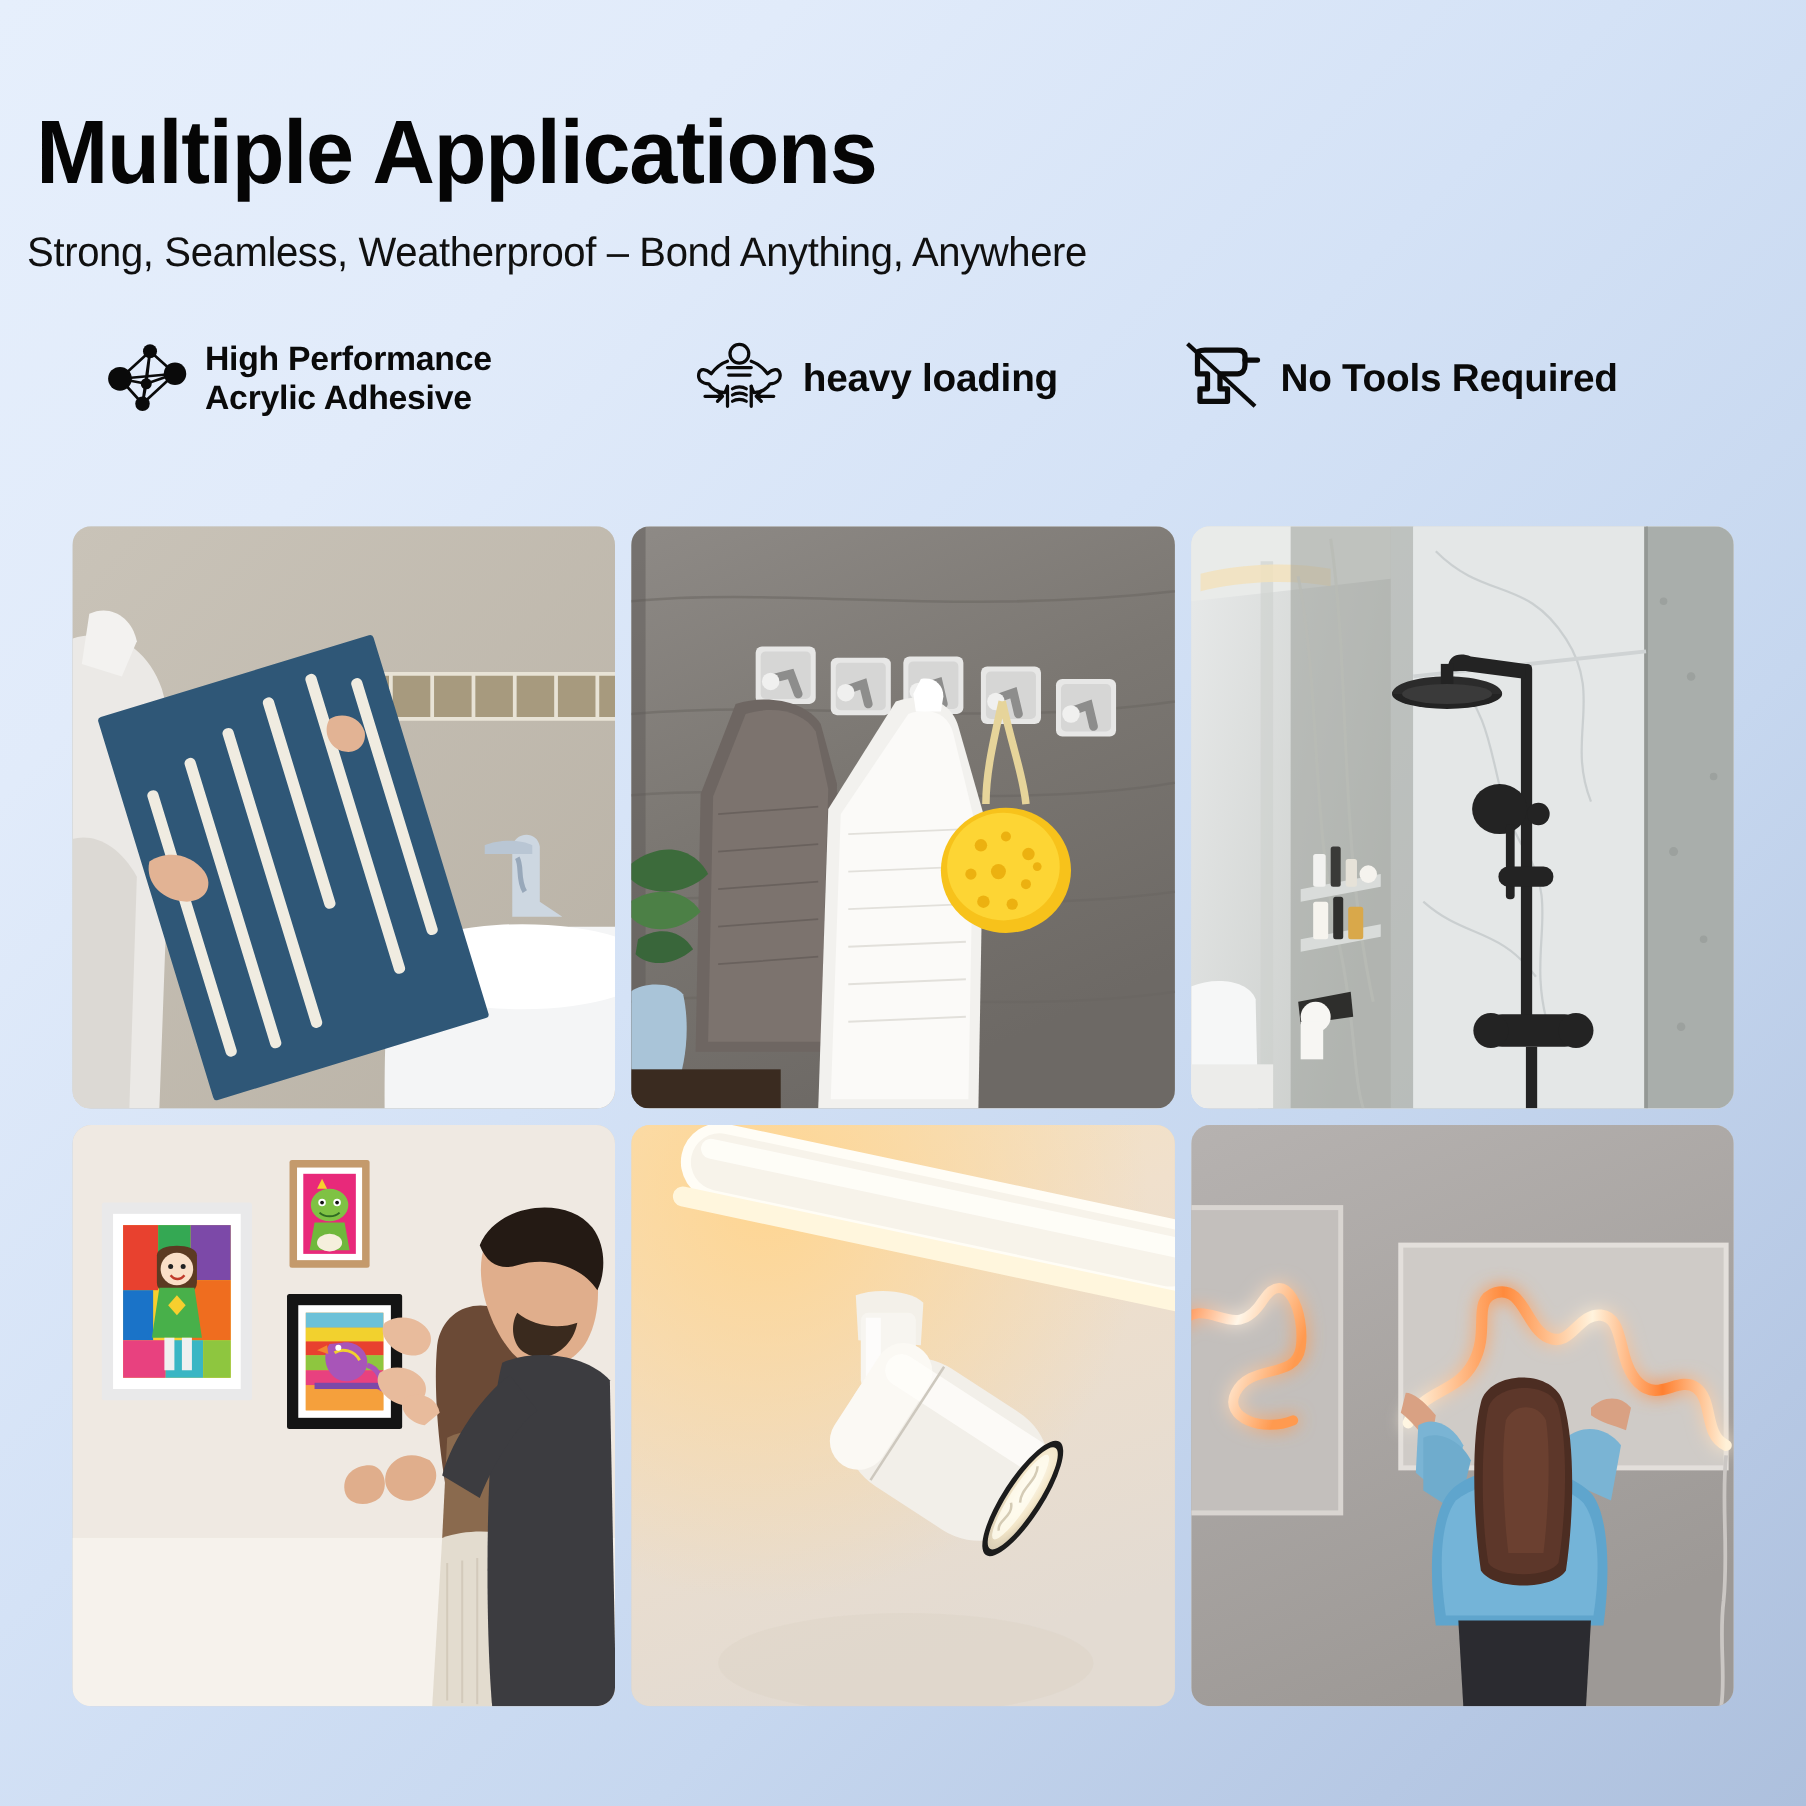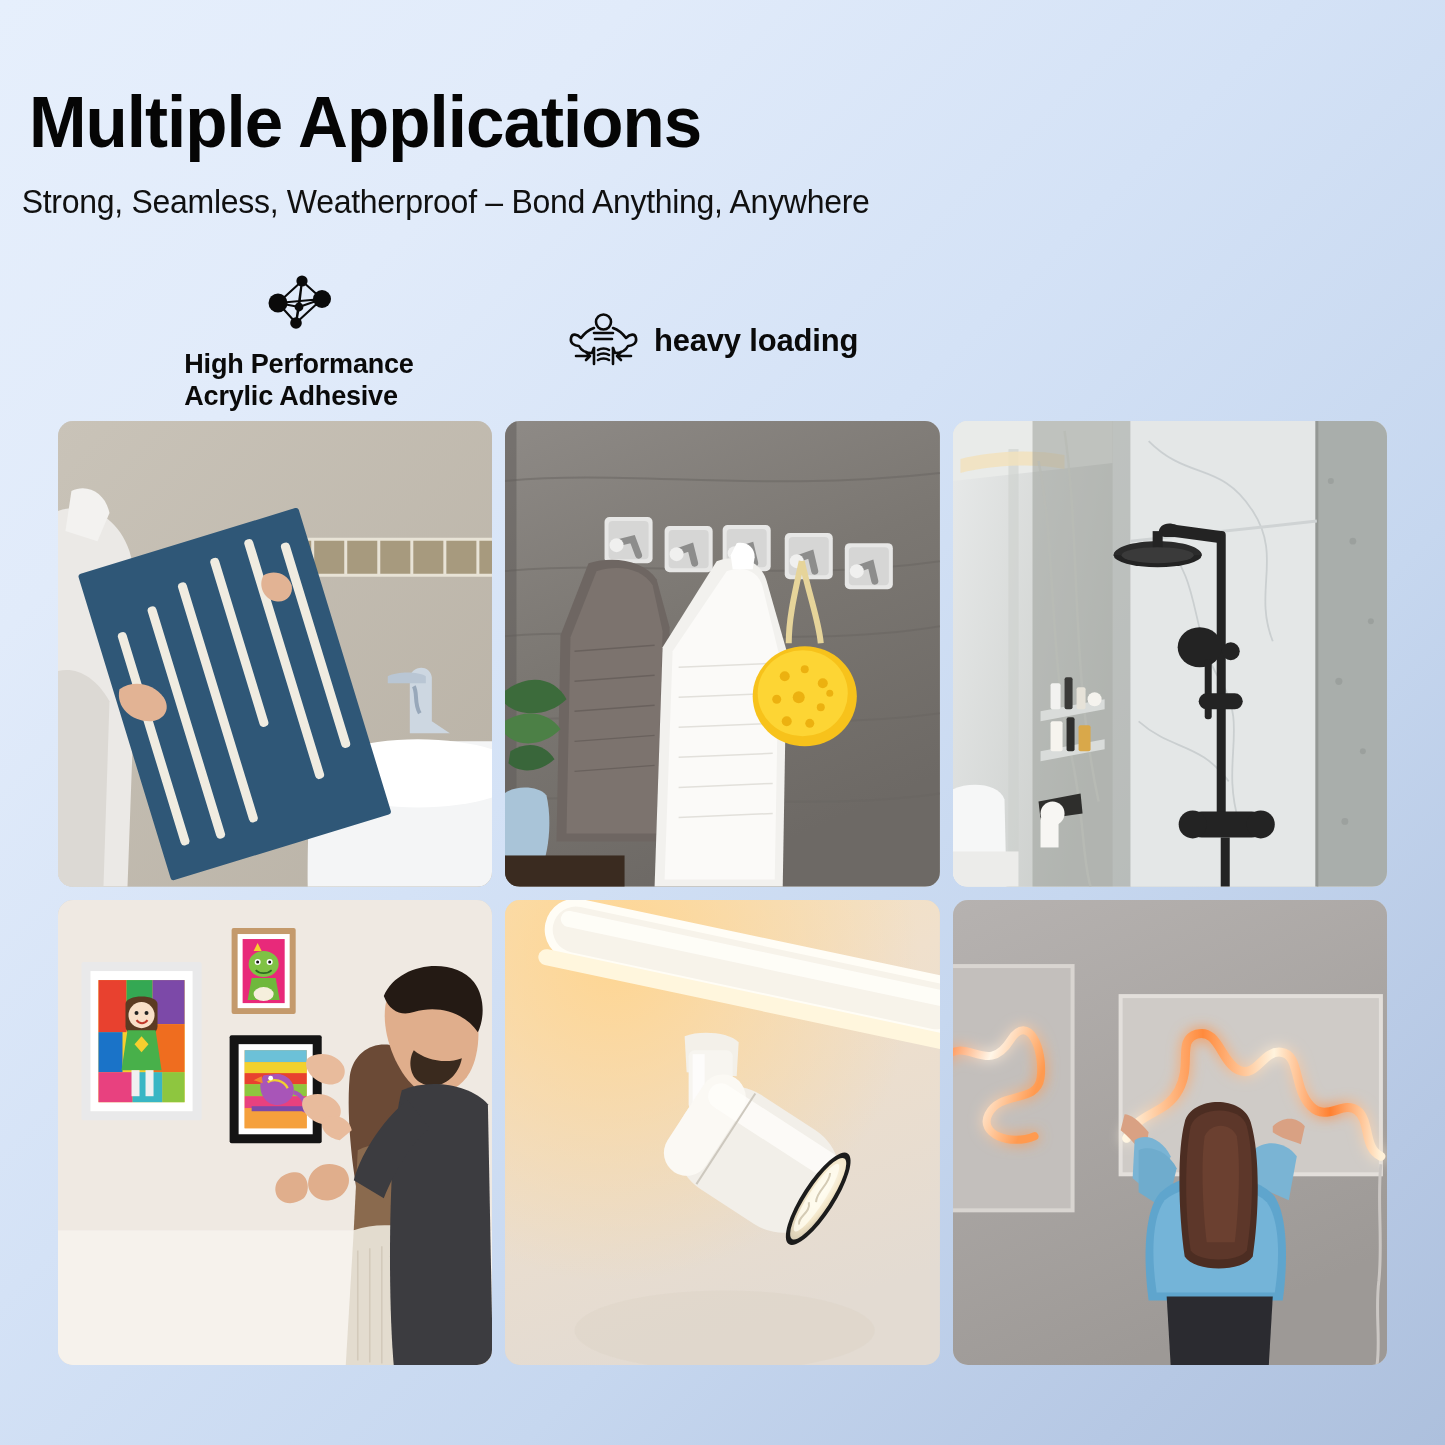--- a/index.html
+++ b/index.html
@@ -43,21 +43,21 @@
   .features {
     display: flex;
     align-items: center;
     margin: 48px 62px 0 62px;
   }
   .feature {
     display: flex;
     align-items: center;
     gap: 14px;
   }
-  .feature-1 { width: 452px; justify-content: flex-start; padding-left: 22px; flex-direction: column; }
+  .feature-1 { width: 452px; justify-content: flex-start; padding-left: 22px; }
   .feature-2 { width: 452px; justify-content: flex-start; padding-left: 52px; }
   .feature-3 { width: 452px; justify-content: flex-start; padding-left: 1px; }
 
   .feature-icon { flex: 0 0 auto; display: block; }
   .feature-label {
     font-size: 27px;
     font-weight: 700;
     color: #0a0a0a;
     line-height: 1.16;
     letter-spacing: -0.2px;
@@ -133,20 +133,34 @@
           <path d="M32,42 C35,40 40,40 43,42 M32,47 C35,45 40,45 43,47 M32,52 C35,50 40,50 43,52"></path>
 
           <path d="M10,48 L24,48 M20,44 L24,48 L20,52"></path>
           <path d="M65,48 L51,48 M55,44 L51,48 L55,52"></path>
         </g>
       </svg>
     </span>
     <span class="feature-label">heavy loading</span>
   </div>
 
+  <div class="feature feature-3">
+    <span class="feature-icon">
+      <svg width="66" height="62" viewBox="0 0 66 62">
+        <g stroke="#0a0a0a" stroke-width="4.2" fill="none" stroke-linejoin="round" stroke-linecap="round">
+          <path d="M14,14 L14,30 L22,30 L22,42 L16,42 L16,52 L38,52 L38,42 L32,42
+                   L32,30 L46,30 C50,30 52,27 52,23 L52,16 C52,13 50,11 46,11
+                   L20,11 C16,11 14,12 14,14 Z"></path>
+          <path d="M52,19 L62,19"></path>
+        </g>
+        <line x1="6" y1="6" x2="60" y2="56" stroke="#0a0a0a" stroke-width="3.4"></line>
+      </svg>
+    </span>
+    <span class="feature-label">No Tools Required</span>
+  </div>
 
 </div>
 
 <div class="grid">
 
   <div class="cell">
     <svg viewBox="0 0 435 465" preserveAspectRatio="xMidYMid slice">
       <defs>
         <linearGradient id="wall1" x1="0" y1="0" x2="1" y2="1">
           <stop offset="0" stop-color="#c9c3b8"></stop>

